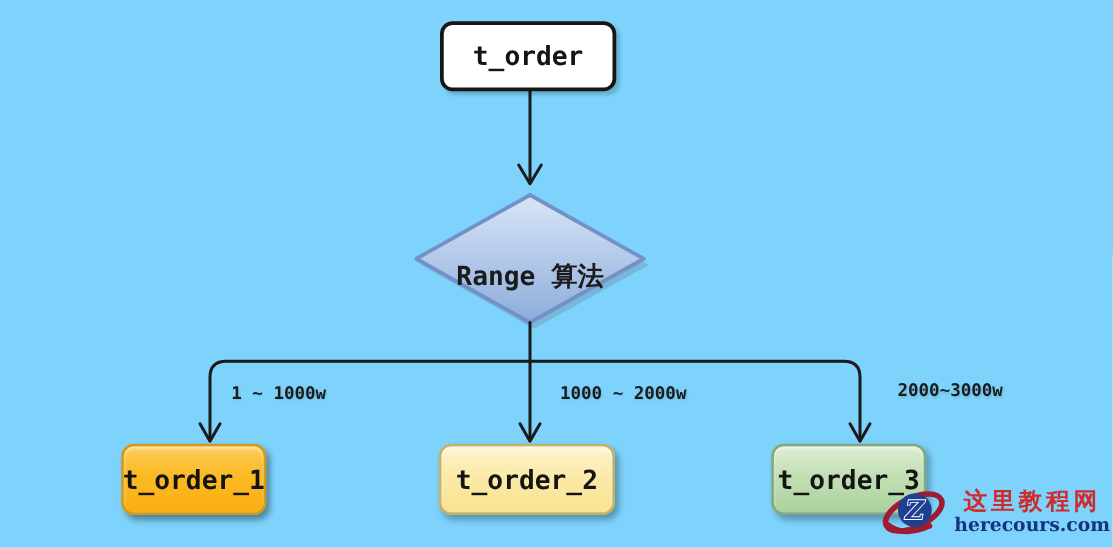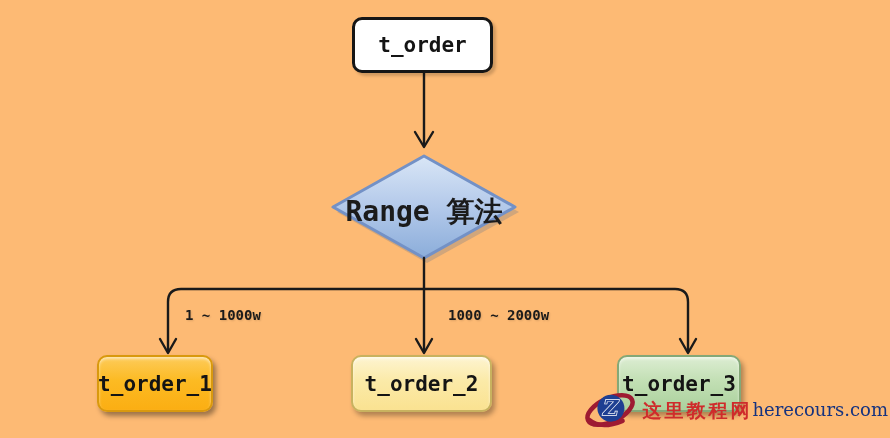--- a/index.html
+++ b/index.html
@@ -1,21 +1,21 @@
 <!DOCTYPE html>
 <html><head>
 <meta charset="utf-8">
 <style>
   * { margin: 0; padding: 0; box-sizing: border-box; }
   html, body { background: #e8e8e8; font-family: "DejaVu Sans", sans-serif; }
   .canvas {
     position: relative;
     width: 890px;
     height: 438px;
-    background: #fdba74;
+    background: #7dd3fc;
     overflow: hidden;
     margin: 0 auto;
   }
   svg.connectors {
     position: absolute;
     left: 0; top: 0;
     width: 890px; height: 438px;
     z-index: 1;
   }
   .node {
@@ -51,25 +51,25 @@
   }
   .node-t3 {
     left: 617px; width: 124px;
     background: linear-gradient(180deg, #dcedd2 0%, #c2dfb4 45%, #abd19d 100%);
     border: 2px solid #84a877;
     box-shadow: 3px 4px 5px rgba(0,0,0,0.30), inset 0 2px 3px rgba(255,255,255,0.55);
   }
   .decision-label {
     position: absolute;
     z-index: 2;
-    left: 334px; top: 193px; width: 180px;
+    left: 334px; top: 207px; width: 180px;
     text-align: center;
     font-family: "DejaVu Sans Mono", "DejaVu Sans", sans-serif;
     font-weight: bold;
-    font-size: 28px;
+    font-size: 21px;
     color: #1b1b1b;
   }
   .range-label {
     position: absolute;
     z-index: 2;
     font-family: "DejaVu Sans Mono", monospace;
     font-weight: bold;
     font-size: 14px;
     color: #1b1b1b;
     text-shadow: 1px 1px 2px rgba(0,0,0,0.12);
@@ -80,33 +80,33 @@
   .range-3 { left: 718px; top: 305px; }
   .watermark {
     position: absolute;
     right: 2px; bottom: 2px;
     z-index: 3;
     display: flex;
     align-items: center;
     gap: 5px;
     background: rgba(255,255,255,0.0);
   }
-  .wm-text { display: flex; align-items: center; line-height: 1.1; }
+  .wm-text { display: flex; flex-direction: column; align-items: center; line-height: 1.1; }
   .wm-name {
     font-family: "DejaVu Sans", sans-serif;
     font-weight: bold;
     font-size: 19px;
     letter-spacing: 3px;
     color: #cf2b2b;
     white-space: nowrap;
   }
   .wm-url {
     font-family: "DejaVu Serif", serif;
-    font-weight: normal;
-    font-size: 18px;
+    font-weight: bold;
+    font-size: 15px;
     color: #16337f;
     white-space: nowrap;
   }
 </style>
 </head>
 <body>
 
 <div class="canvas">
 
   <svg class="connectors" width="890" height="438" viewBox="0 0 890 438" xmlns="http://www.w3.org/2000/svg">
@@ -140,20 +140,21 @@
   </svg>
 
   <div class="node node-root">
     <span>t_order</span>
   </div>
 
   <div class="decision-label">Range 算法</div>
 
   <div class="range-label range-1">1 ~ 1000w</div>
   <div class="range-label range-2">1000 ~ 2000w</div>
+  <div class="range-label range-3">2000~3000w</div>
 
   <div class="node node-table node-t1">
     <span>t_order_1</span>
   </div>
   <div class="node node-table node-t2">
     <span>t_order_2</span>
   </div>
   <div class="node node-table node-t3">
     <span>t_order_3</span>
   </div>

